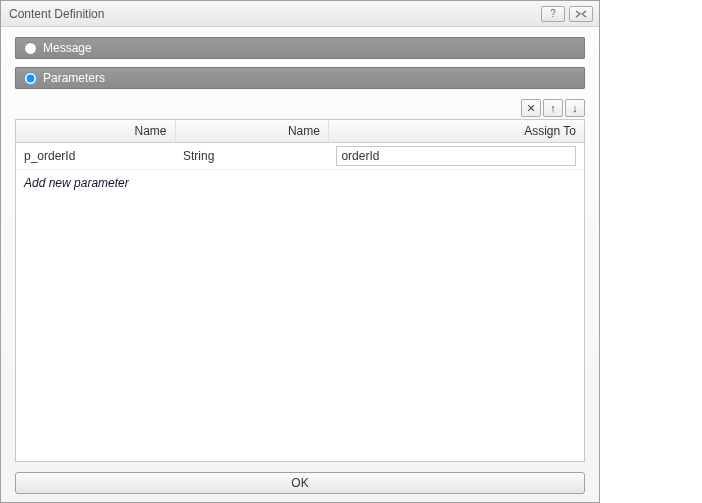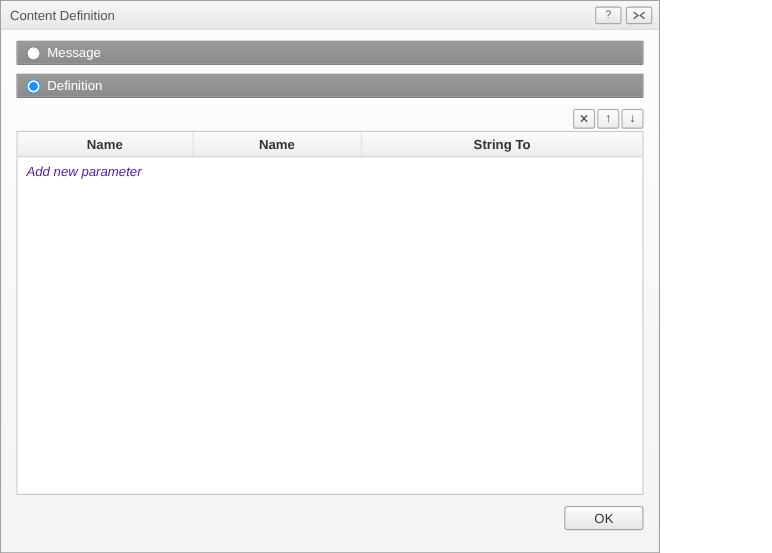--- a/index.html
+++ b/index.html
@@ -93,22 +93,22 @@
     overflow: hidden;
     display: flex;
     flex-direction: column;
   }
   .grid {
     width: 100%;
     border-collapse: collapse;
     table-layout: fixed;
   }
   .grid th {
-    text-align: center;
-    font-weight: bold;
+    text-align: right;
+    font-weight: normal;
     background: linear-gradient(#fbfbfb,#eeeeee);
     border-bottom: 1px solid #d0d0d0;
     border-right: 1px solid #e0e0e0;
     padding: 4px 8px;
     color: #333;
     height: 22px;
   }
   .grid th:last-child { border-right: none; }
   .grid td {
     border-bottom: 1px solid #eee;
@@ -121,29 +121,30 @@
     width: 100%;
     height: 20px;
     border: 1px solid #c8c8c8;
     padding: 1px 4px;
     font-family: inherit;
     font-size: 12px;
     color: #333;
     background: #fff;
   }
   .placeholder-row td {
-    color: #4c1d95;
+    color: #0f172a;
     font-style: italic;
     border-bottom: none;
   }
   .button-row {
     display: flex;
     justify-content: flex-end;
     gap: 16px;
-    padding: 10px 14px 20px 14px;
+    padding: 10px 14px 8px 14px;
+    flex-direction: column;
   }
   .dlg-btn {
     min-width: 72px;
     height: 22px;
     border: 1px solid #a0a0a0;
     border-radius: 3px;
     background: linear-gradient(#fcfcfc,#e6e6e6);
     font-family: inherit;
     font-size: 12px;
     color: #333;
@@ -170,21 +171,21 @@
 
   <div class="content">
 
     <label class="radio-bar unselected">
       <input type="radio" name="ctype" style="">
       <span>Message</span>
     </label>
 
     <label class="radio-bar">
       <input type="radio" name="ctype" checked="" style="">
-      <span>Definition</span>
+      <span>Parameters</span>
     </label>
 
     <div class="toolbar-row">
       <span class="tool-btn">
           <span>✕</span>
         </span>
       <span class="tool-btn">
           <span>↑</span>
         </span>
       <span class="tool-btn">
@@ -196,24 +197,31 @@
       <table class="grid">
         <colgroup>
           <col class="col-name">
             <col class="col-type">
             <col class="col-assign">
         </colgroup>
         <thead>
           <tr>
             <th>Name</th>
             <th>Name</th>
-            <th>String To</th>
+            <th>Assign To</th>
           </tr>
         </thead>
         <tbody>
+          <tr>
+            <td>p_orderId</td>
+            <td>String</td>
+            <td>
+              <input class="assign-input" value="orderId" style="">
+            </td>
+          </tr>
           <tr class="placeholder-row">
             <td colspan="3">Add new parameter</td>
           </tr>
         </tbody>
       </table>
     </div>
 
   </div>
 
   <div class="button-row">

